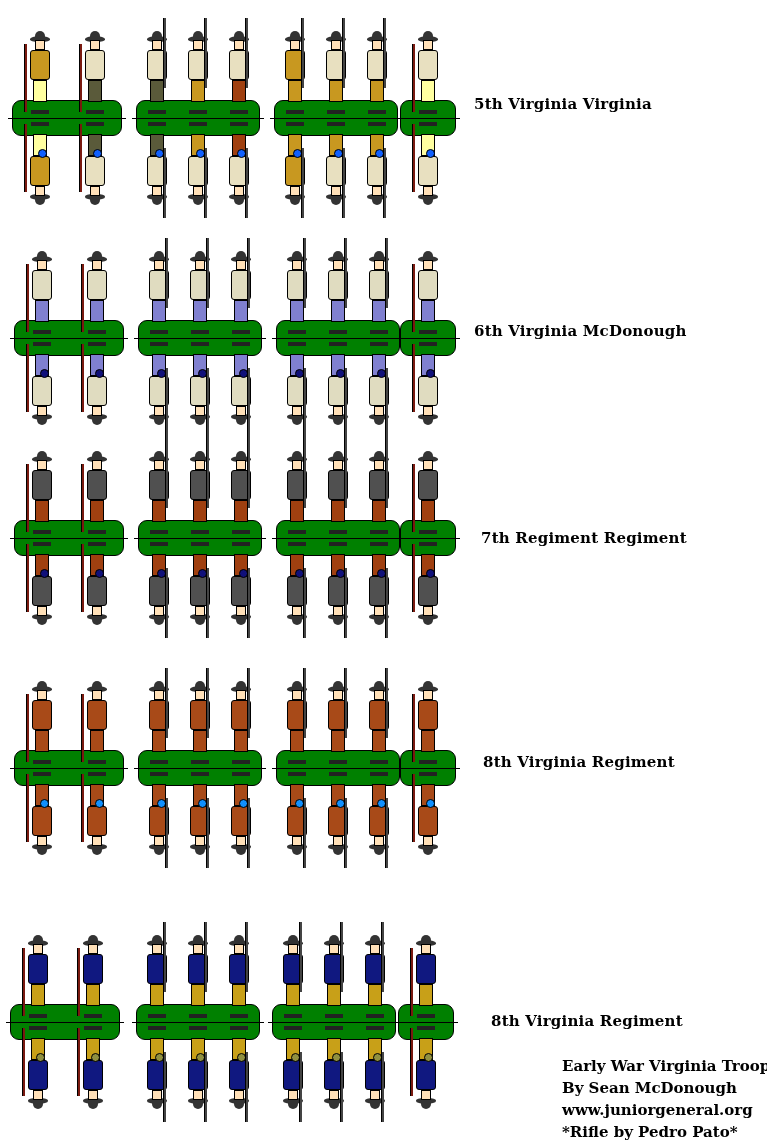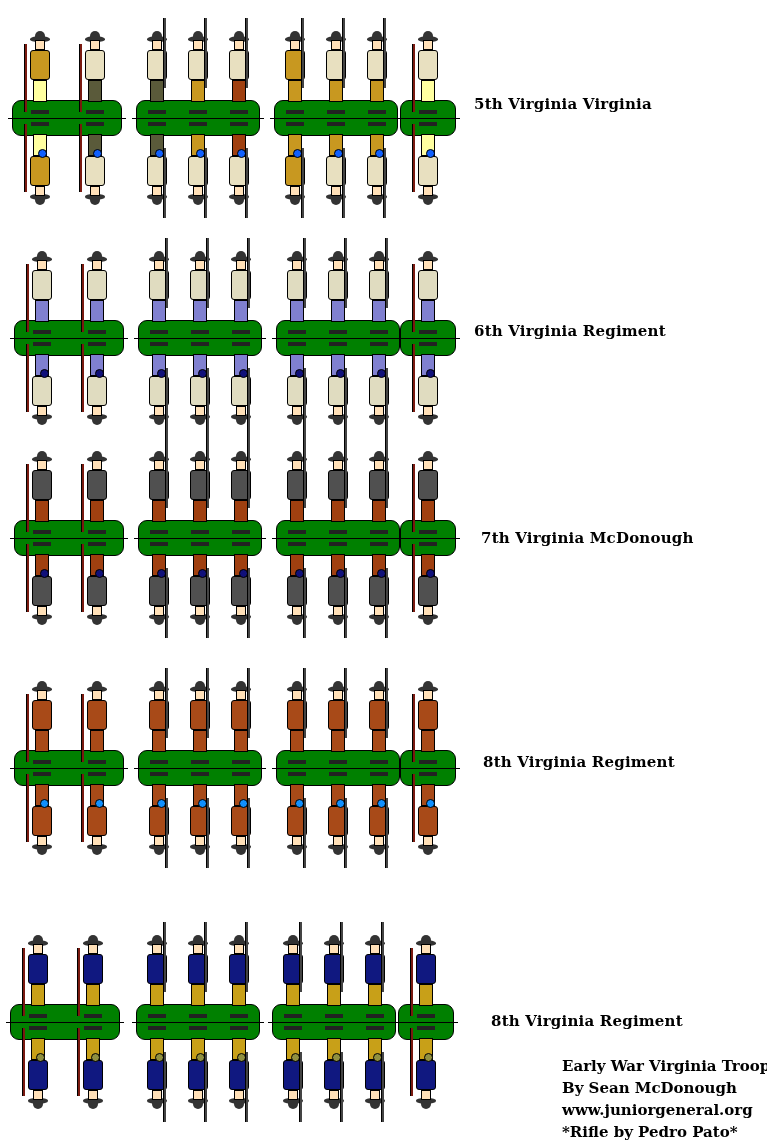--- a/index.html
+++ b/index.html
@@ -871,22 +871,22 @@
           <div class="head" style="top:10px;"></div>
           <div class="coat" style="top:20px;background:#101880;"></div>
           <div class="legs" style="top:50px;background:#c8a018;"></div>
           <div class="boots" style="top:80px;"></div>
           <div class="bottle" style="top:48px;background:#909040;"></div>
           <div class="musket " style="left:-4px;top:14px;height:68px;"></div>
     </div>
   </div>
 
 <div class="label" style="left:474px;top:95px;">5th Virginia Virginia</div>
-<div class="label" style="left:474px;top:322px;">6th Virginia Regiment</div>
-<div class="label" style="left:481px;top:529px;">7th Virginia McDonough</div>
+<div class="label" style="left:474px;top:322px;">6th Virginia McDonough</div>
+<div class="label" style="left:481px;top:529px;">7th Regiment Regiment</div>
 <div class="label" style="left:483px;top:753px;">8th Virginia Regiment</div>
 <div class="label" style="left:491px;top:1012px;">8th Virginia Regiment</div>
 
 <div class="credits">
   <div>Early War Virginia Troops</div>
   <div>By Sean McDonough</div>
   <div>www.juniorgeneral.org</div>
   <div>*Rifle by Pedro Pato*</div>
 </div>
 

